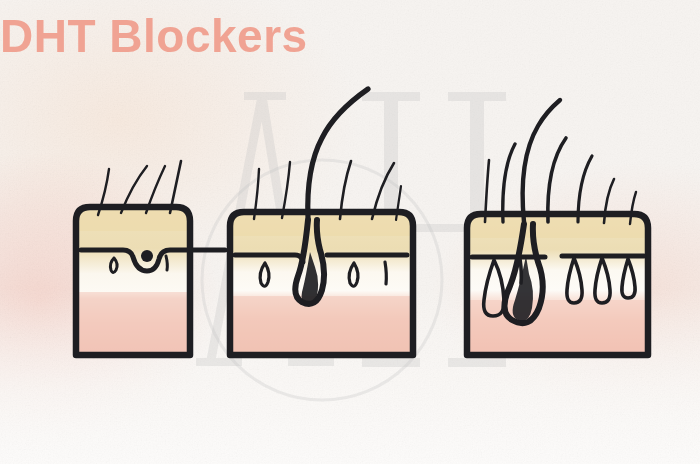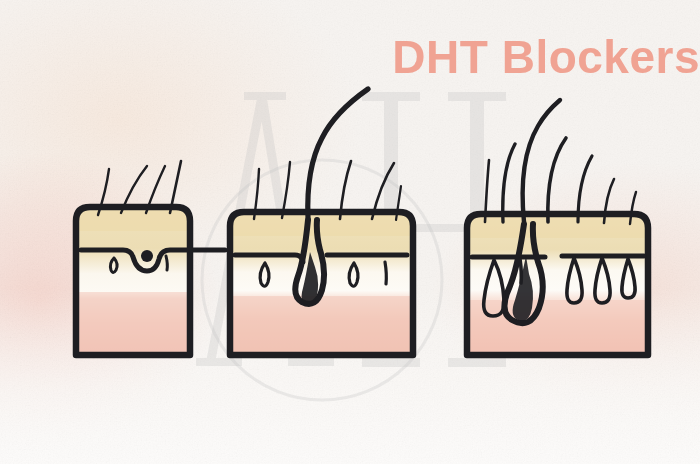--- a/index.html
+++ b/index.html
@@ -47,28 +47,27 @@
     opacity: 0.5;
     mix-blend-mode: multiply;
     pointer-events: none;
   }
 
   #title {
     position: absolute;
     left: 0;
     right: 0;
     top: 9px;
-    text-align: right;
+    text-align: left;
     font-size: 46px;
     font-weight: 600;
     letter-spacing: 0.5px;
     color: #f0a393;
     white-space: nowrap;
     user-select: none;
-    margin-top: 21px;
   }
 
   .art {
     position: absolute;
     left: 0;
     top: 0;
     width: 700px;
     height: 464px;
     pointer-events: none;
   }

